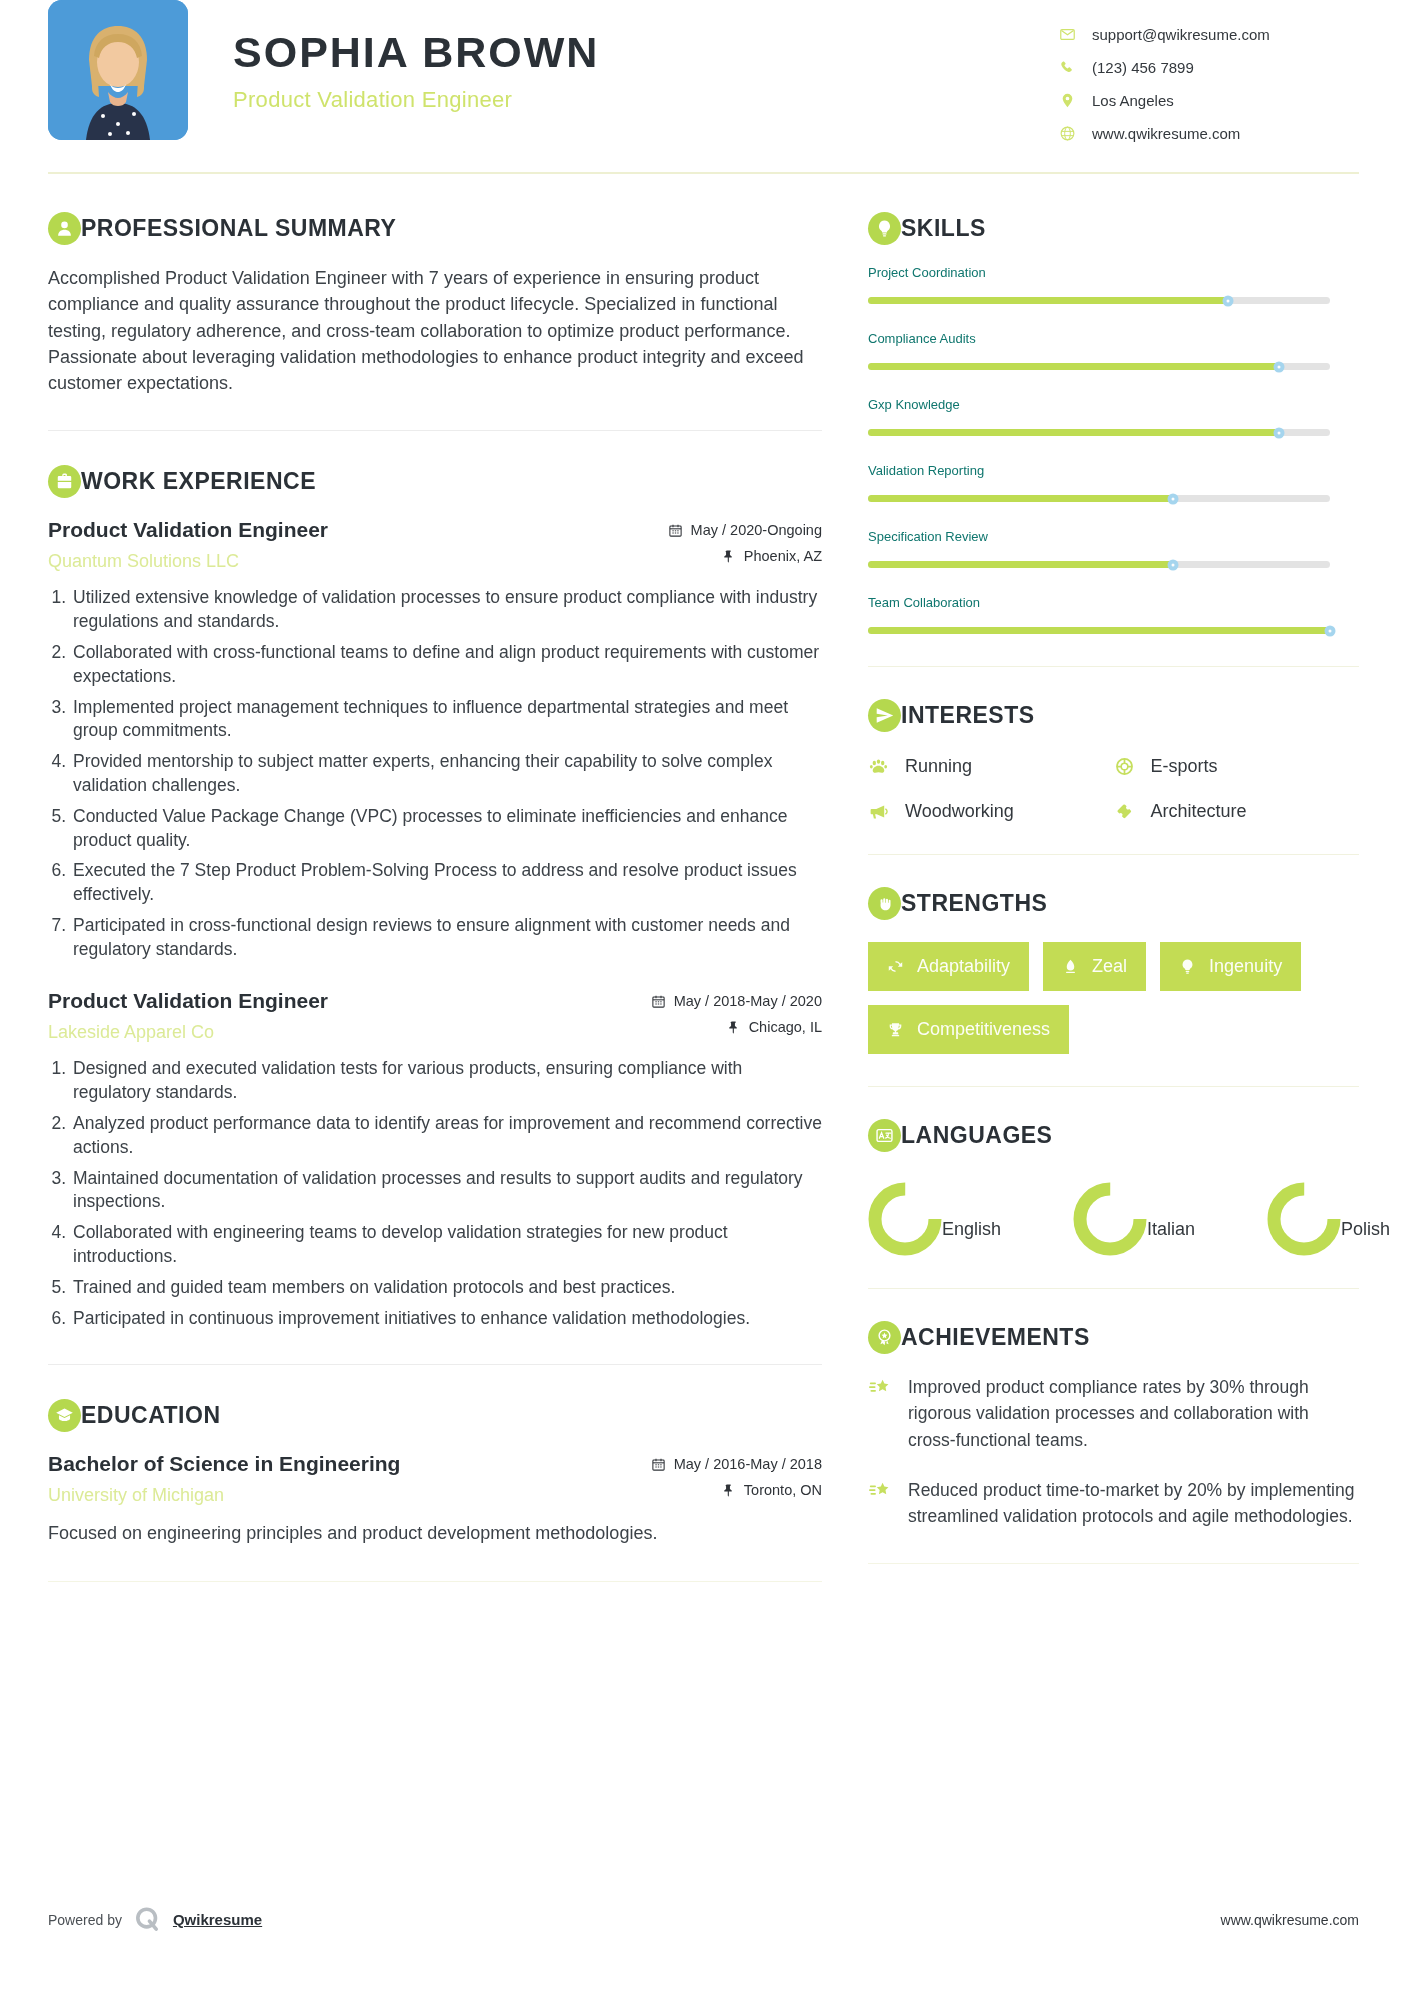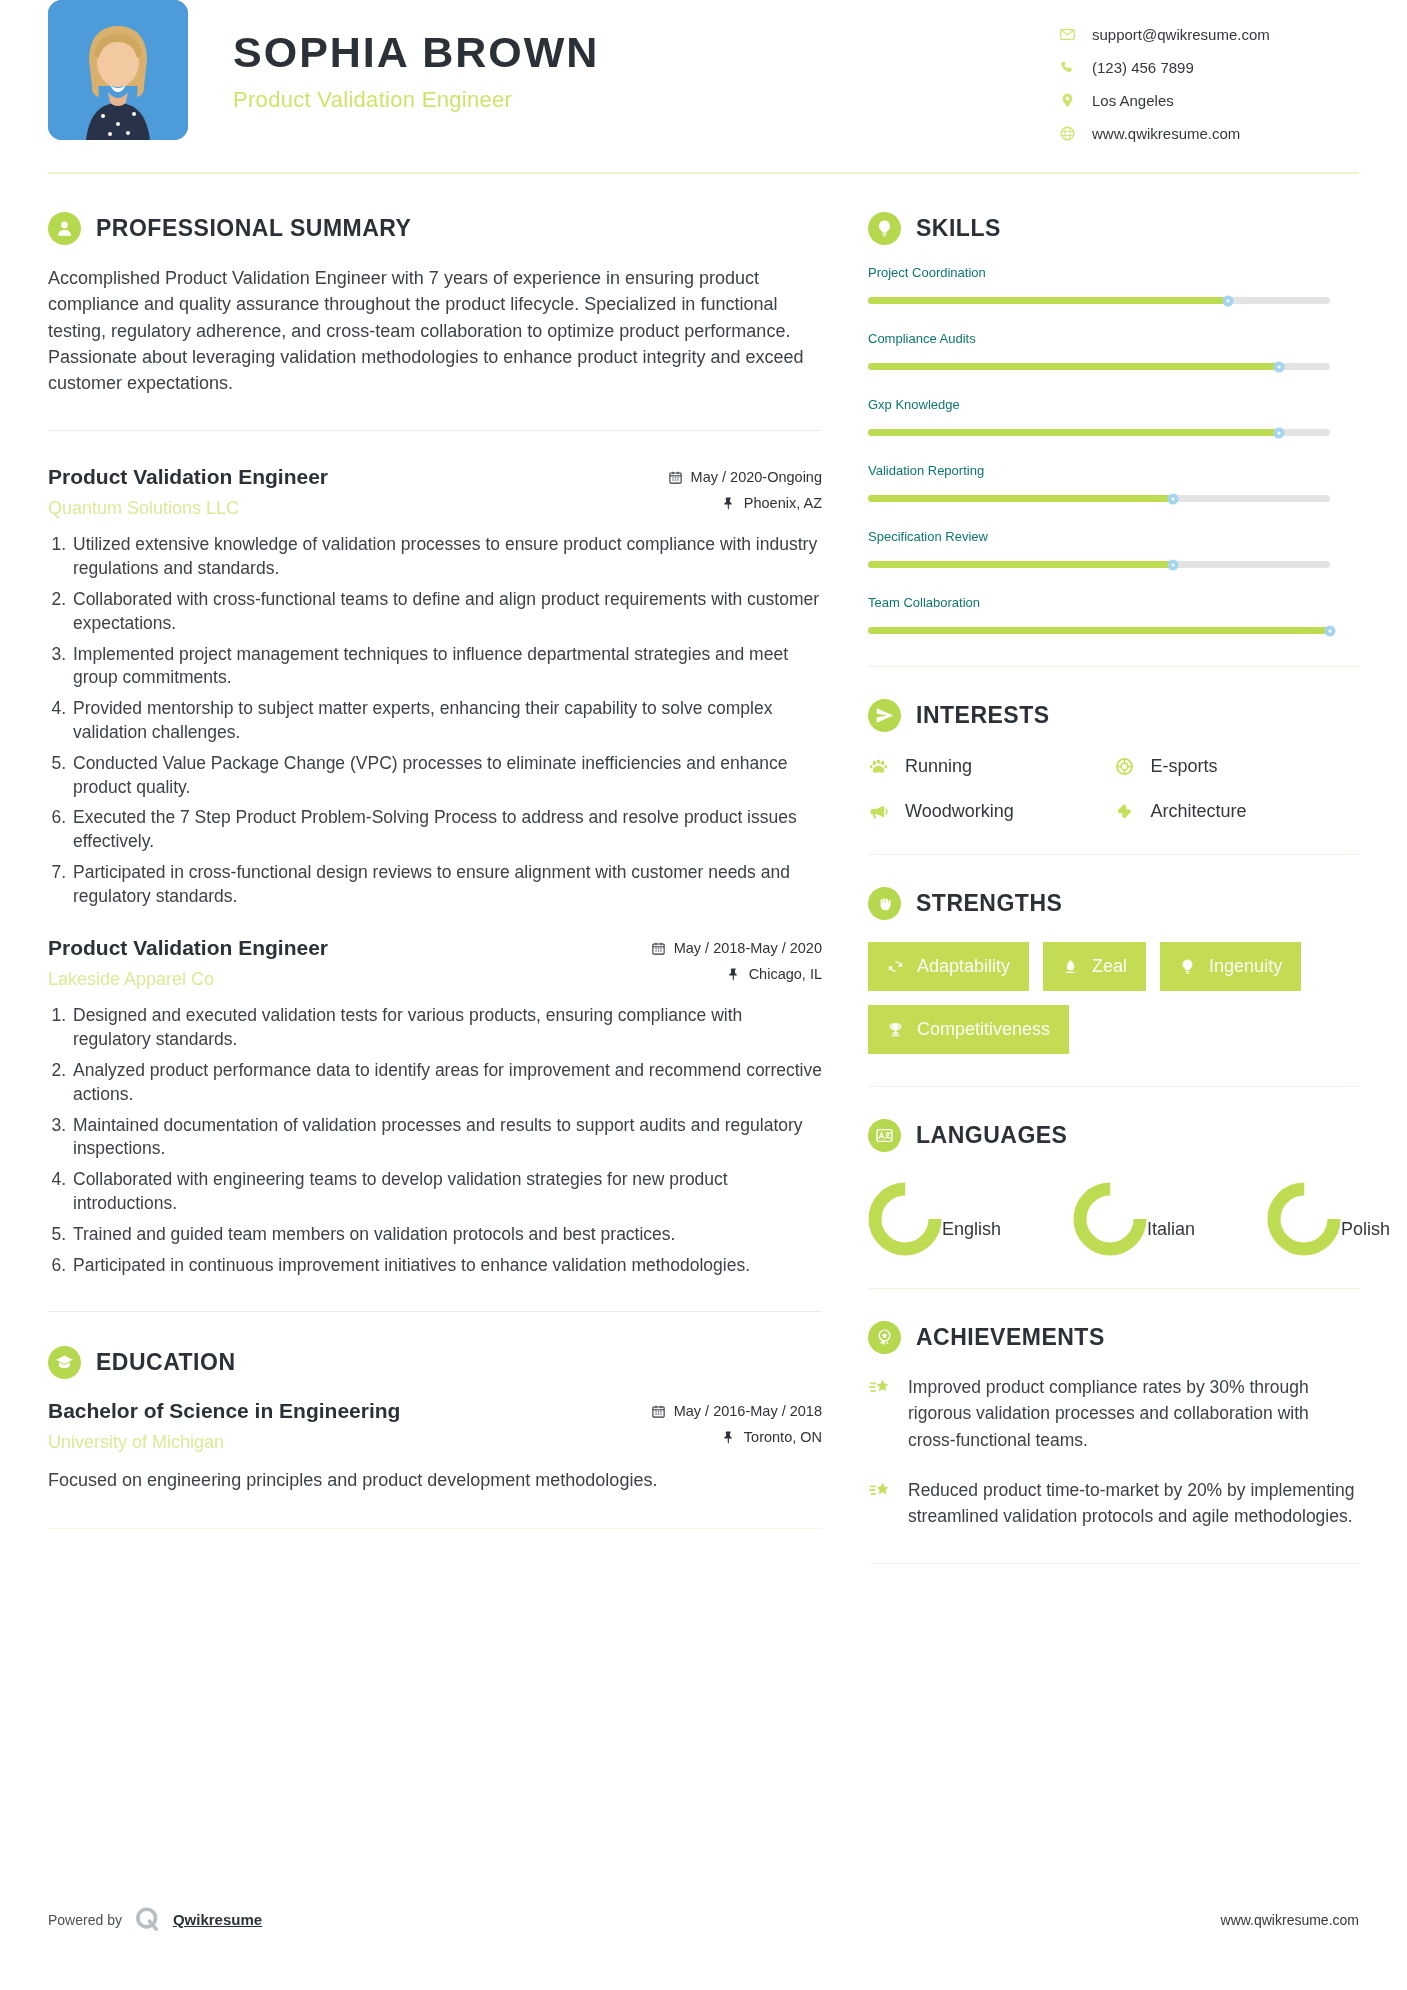--- a/index.html
+++ b/index.html
@@ -23,21 +23,21 @@
   .ic { display:inline-flex; }
   .ic svg { width:100%; height:100%; display:block; }
   .contact .ic { width:17px; height:17px; color:#cfe36c; flex:0 0 auto; }
   .header-rule { margin:30px 48px 0; border:none; border-top:2px solid #eef0d2; }
 
   
   main { display:flex; gap:46px; padding:38px 48px 0; }
   .col-left  { width:774px; flex:0 0 auto; }
   .col-right { flex:1; min-width:0; }
 
-  .sec-head { display:flex; align-items:center; gap:15px; margin:0 0 20px; }
+  .sec-head { display:flex; align-items:center; margin:0 0 20px; }
   .sec-ic { width:33px; height:33px; border-radius:50%; background:#b5d84e; color:#fff;
             display:flex; align-items:center; justify-content:center; flex:0 0 auto; }
   .sec-ic svg { width:19px; height:19px; }
   .sec-title { font-size:23px; font-weight:bold; color:#2b3137; letter-spacing:.5px; }
 
   .sep  { border:none; border-top:1px solid #ececec; margin:34px 0; }
   .sepR { border:none; border-top:1px solid #f1f2df; margin:32px 0; }
   .sep-pale { border:none; border-top:1px solid #f4f5e4; margin:34px 0 0; }
 
   .body-text { font-size:18px; line-height:1.46; margin:0; color:#3c4248; }
@@ -174,20 +174,29 @@
             </svg>
           </span>
         <span class="sec-title">PROFESSIONAL SUMMARY</span>
       </div>
       <p class="body-text">Accomplished Product Validation Engineer with 7 years of experience in ensuring product compliance and quality assurance throughout the product lifecycle. Specialized in functional testing, regulatory adherence, and cross-team collaboration to optimize product performance. Passionate about leveraging validation methodologies to enhance product integrity and exceed customer expectations.</p>
     </section>
 
     <hr class="sep">
 
     <section>
+      <div class="sec-head">
+        <span class="sec-ic">
+            <svg viewBox="0 0 24 24" fill="currentColor">
+              <path d="M9.2 5V4A1.9 1.9 0 0 1 11.1 2h1.8A1.9 1.9 0 0 1 14.8 5h4.2A1.5 1.5 0 0 1 20.5 6.5V11h-17V6.5A1.5 1.5 0 0 1 5 5h4.2zm1.6 0h2.4V3.9h-2.4z"></path>
+              <path d="M3.5 12.6h17V19a1.5 1.5 0 0 1-1.5 1.5H5A1.5 1.5 0 0 1 3.5 19z"></path>
+            </svg>
+          </span>
+        <span class="sec-title">WORK EXPERIENCE</span>
+      </div>
 
         <div class="job">
           <div class="job-head">
             <div>
               <div class="job-title">Product Validation Engineer</div>
               <div class="company">Quantum Solutions LLC</div>
             </div>
             <div class="meta">
               <div class="meta-row">
                 <span class="ic">

